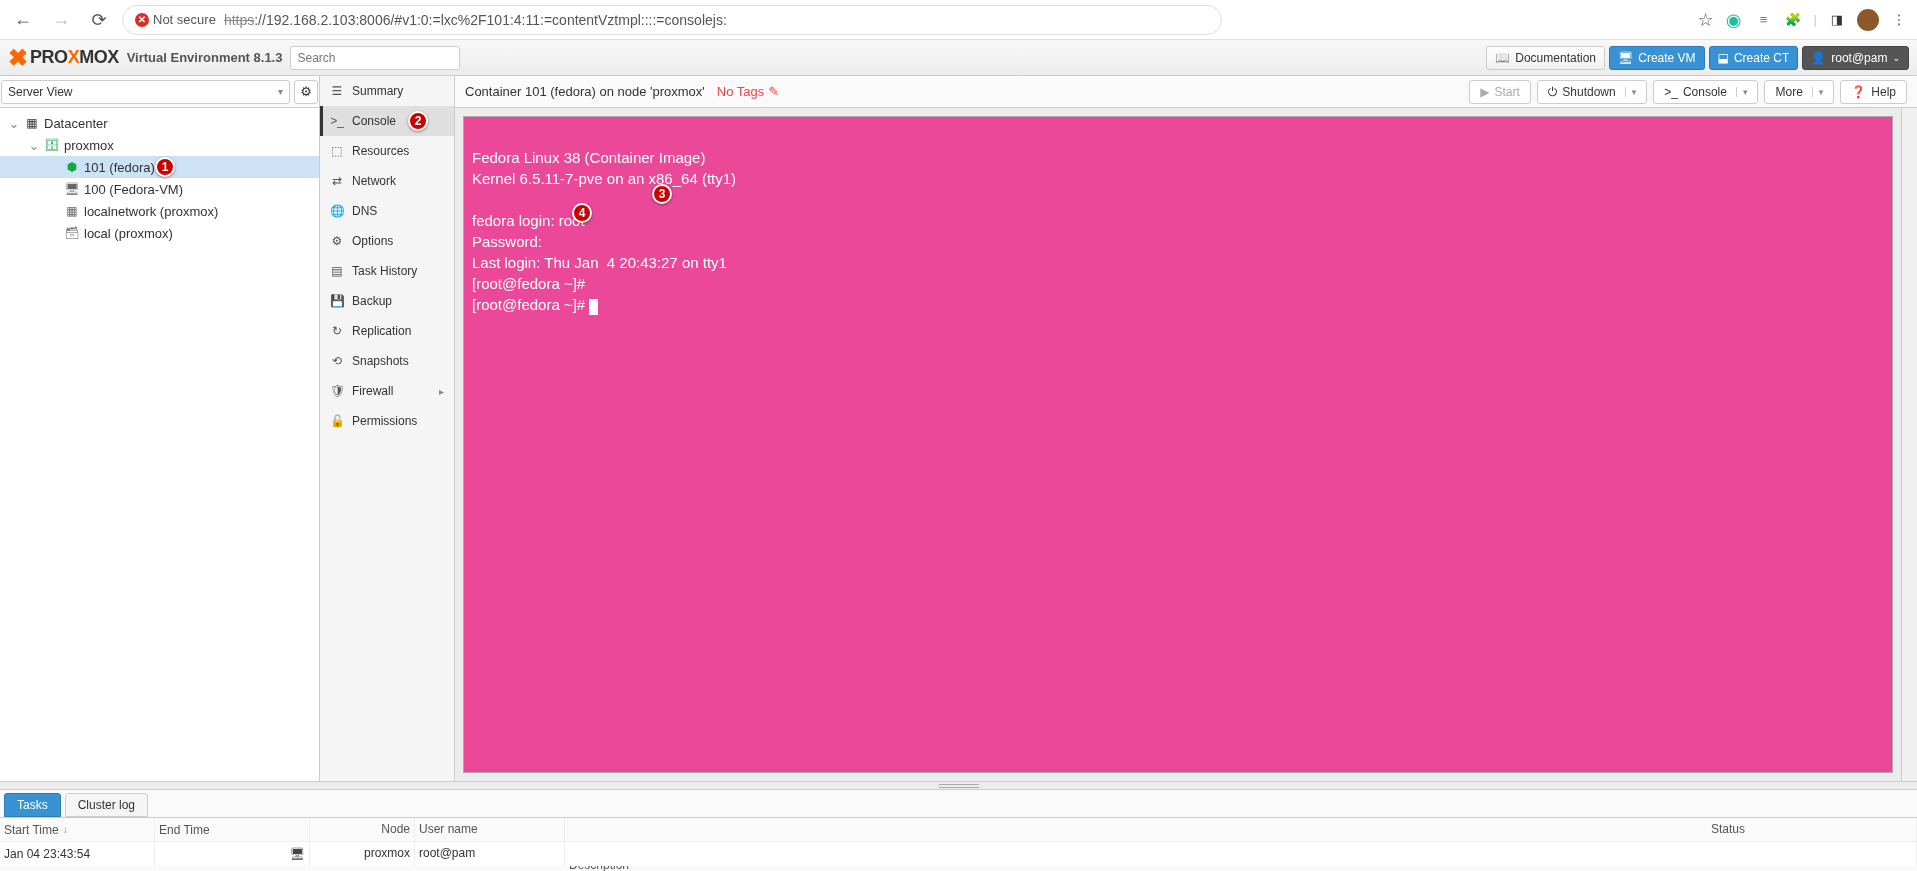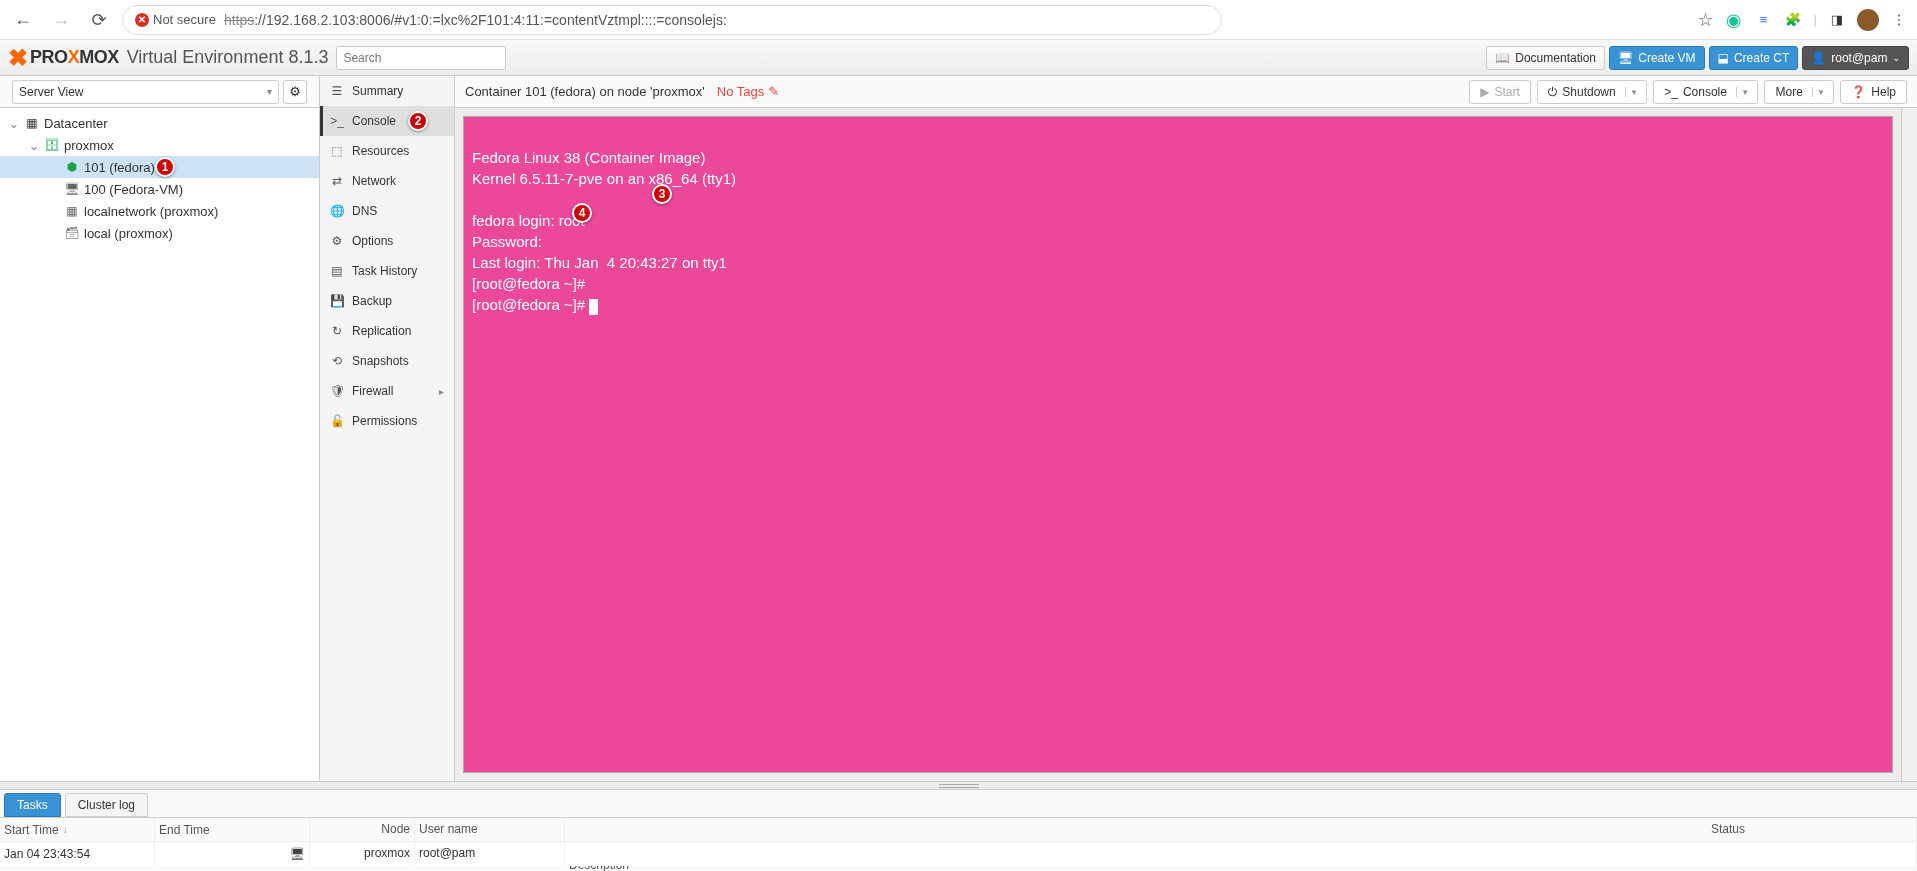--- a/index.html
+++ b/index.html
@@ -18,33 +18,33 @@
 .star-icon { font-size: 18px; color: #555; }
 .ext-icon { width: 20px; height: 20px; display: flex; align-items: center; justify-content: center; }
 
 
 .app-header { height: 36px; background: linear-gradient(#f8f8f8, #ececec); border-bottom: 1px solid #ccc; display: flex; align-items: center; padding: 0 8px; gap: 8px; }
 .logo { display: flex; align-items: center; gap: 2px; }
 .logo-text { font-weight: bold; font-size: 18px; letter-spacing: -0.5px; }
 .lx { color: #ff6600; font-size: 24px; font-weight: 900; }
 .logo-prox { color: #333; }
 .logo-mox { color: #ff6600; }
-.subtitle { color: #555; font-size: 18px; }
+.subtitle { color: #555; font-size: 13px; font-weight: bold; }
 .search-box { width: 170px; height: 24px; border: 1px solid #ccc; border-radius: 3px; padding: 0 6px; font-size: 12px; background: #fff; }
 .header-right { margin-left: auto; display: flex; gap: 4px; }
 .hbtn { height: 24px; padding: 0 8px; border: 1px solid #ccc; border-radius: 3px; background: linear-gradient(#fff,#f0f0f0); display: flex; align-items: center; gap: 5px; font-size: 12px; cursor: pointer; }
 .hbtn.blue { background: #3892d4; border-color: #2a7ab8; color: #fff; }
 .hbtn.dark { background: #555; border-color: #444; color: #fff; }
 
 
 .main { display: flex; height: calc(100vh - 40px - 36px - 90px); }
 
 
 .left { width: 320px; border-right: 1px solid #ccc; display: flex; flex-direction: column; background: #fafafa; }
-.left-header { height: 32px; border-bottom: 1px solid #ccc; display: flex; align-items: center; padding: 0 12px; gap: 4px; }
+.left-header { height: 32px; border-bottom: 1px solid #ccc; display: flex; align-items: center; padding: 0 1px; gap: 4px; }
 .view-select { flex: 1; height: 24px; border: 1px solid #ccc; border-radius: 3px; background: #fff; padding: 0 6px; display: flex; align-items: center; justify-content: space-between; font-size: 12px; }
 .gear-btn { width: 24px; height: 24px; border: 1px solid #ccc; border-radius: 3px; background: #fff; display: flex; align-items: center; justify-content: center; }
 .tree { padding: 4px 0; background: #fff; flex: 1; overflow: auto; }
 .tree-item { height: 22px; display: flex; align-items: center; gap: 4px; padding-left: 8px; cursor: pointer; }
 .tree-item.l1 { padding-left: 28px; }
 .tree-item.l2 { padding-left: 48px; }
 .tree-item.selected { background: #cde2f5; }
 .expander { width: 12px; text-align: center; color: #888; font-size: 13px; }
 .ticon { width: 16px; height: 16px; display: flex; align-items: center; justify-content: center; font-size: 12px; }
 .green { color: #16a34a; }

